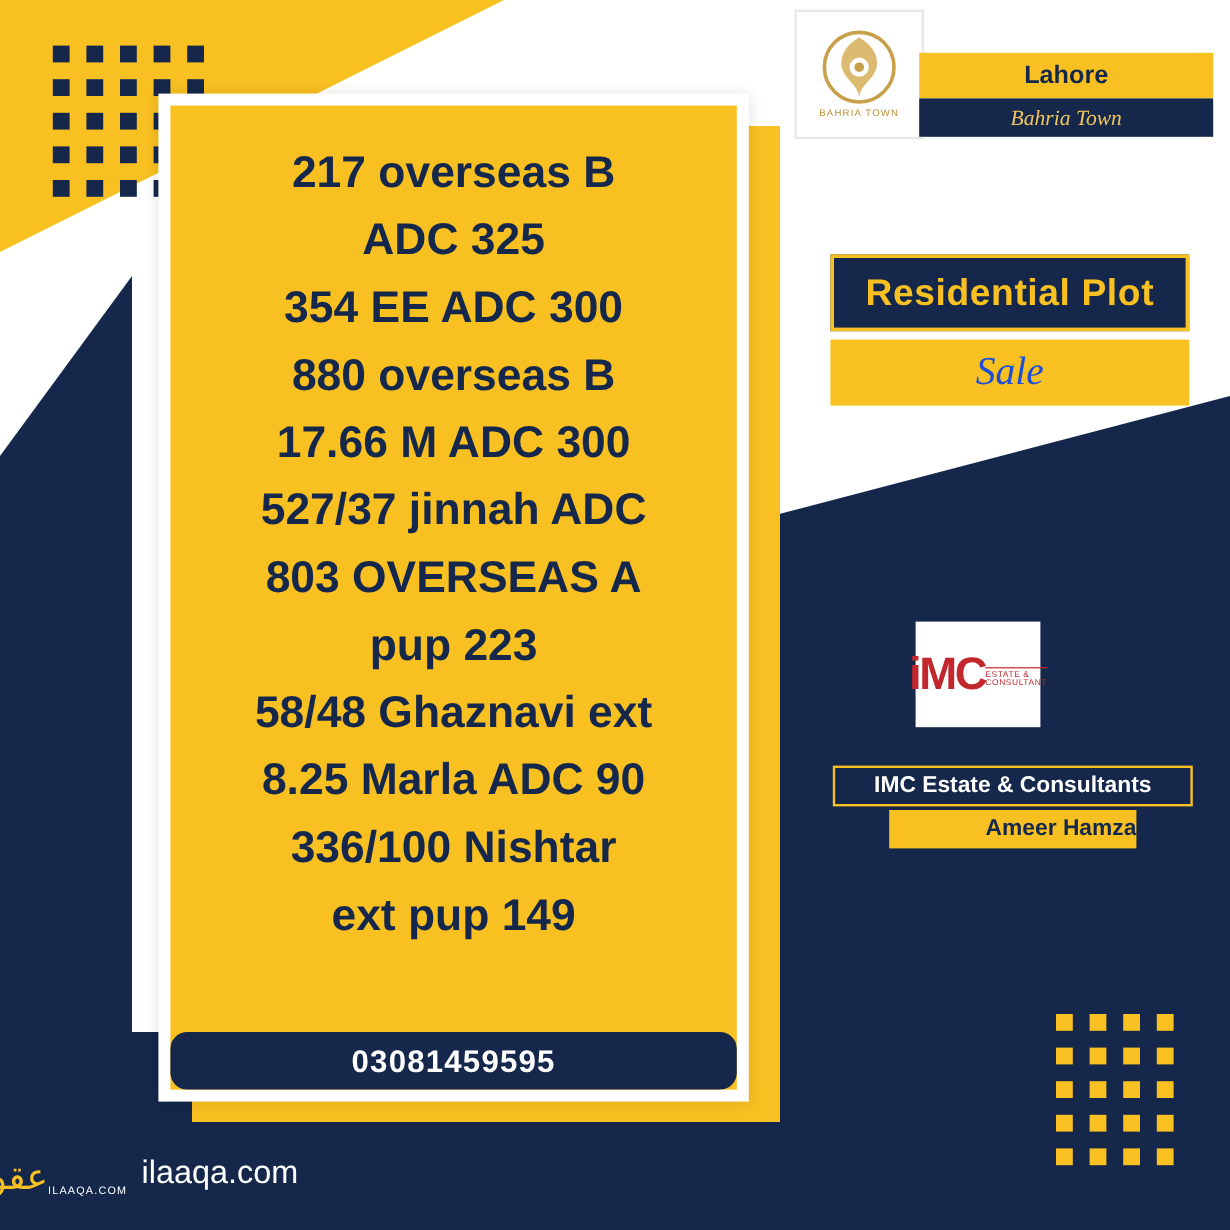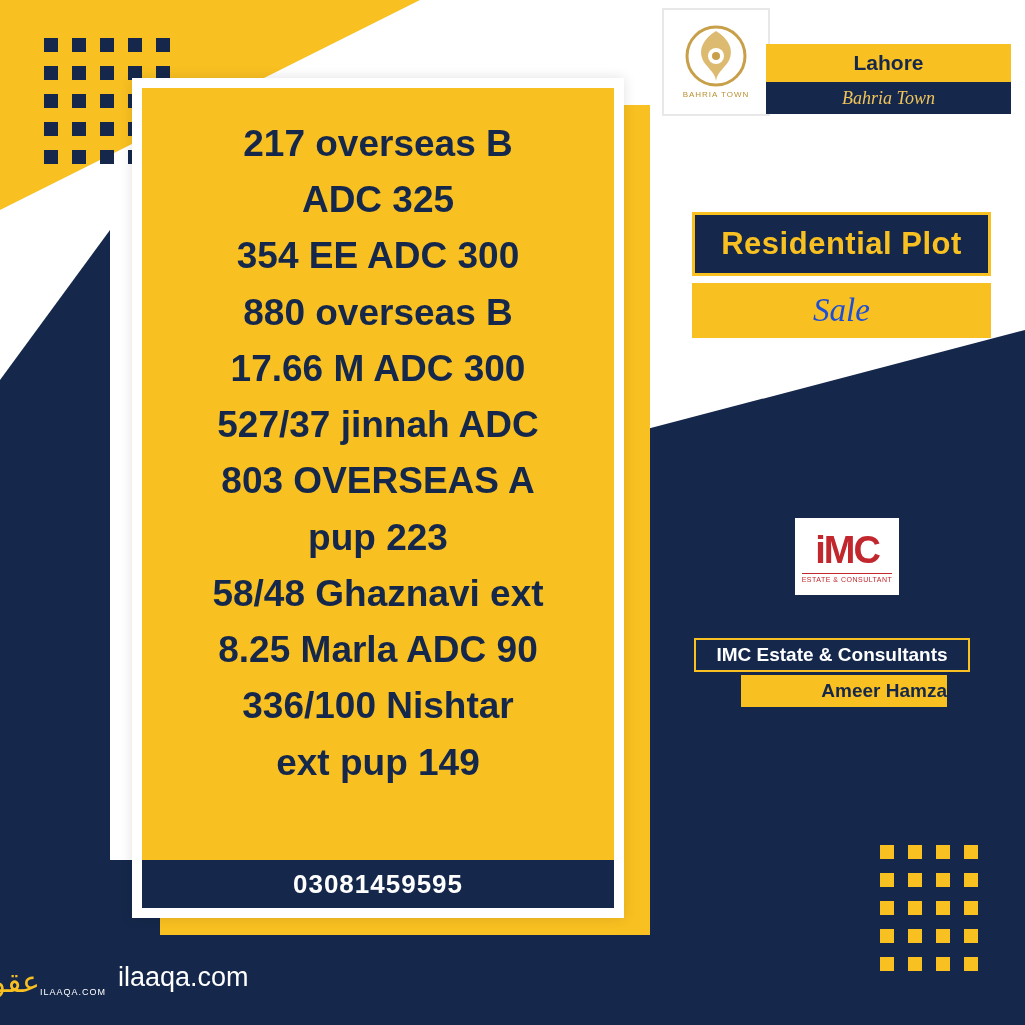--- a/index.html
+++ b/index.html
@@ -121,20 +121,21 @@
     width: 100%;
     height: 48px;
     background: #15284b;
     color: #ffffff;
     display: flex;
     align-items: center;
     justify-content: center;
     font-size: 26px;
     font-weight: bold;
     letter-spacing: 1px;
+    border-radius: 14px;
   }
 
   
   .brand-logo-box {
     position: absolute;
     left: 662px; top: 8px;
     width: 104px; height: 104px;
     background: #ffffff;
     border: 2px solid #e8e8e8;
     display: flex;
@@ -200,25 +201,25 @@
   .sale-text {
     color: #1d4ed8;
     font-family: "Liberation Serif", serif;
     font-style: italic;
     font-size: 33px;
   }
 
   
   .agency-logo-box {
     position: absolute;
-    left: 795px; top: 518px;
-    width: 104px; height: 77px;
+    left: 763px; top: 518px;
+    width: 104px; height: 88px;
     background: #ffffff;
     display: flex;
-    flex-direction: column;
+    flex-direction: row;
     align-items: center;
     justify-content: center;
   }
   .agency-logo-mark {
     font-family: "Liberation Sans", sans-serif;
     font-weight: bold;
     font-size: 38px;
     color: #c1272d;
     letter-spacing: -2px;
     line-height: 1;
@@ -227,21 +228,21 @@
     font-size: 7px;
     color: #c1272d;
     letter-spacing: 0.5px;
     margin-top: 4px;
     border-top: 1px solid #c1272d;
     padding-top: 2px;
   }
   .agency-name-bar {
     position: absolute;
     left: 694px; top: 638px;
-    width: 276px; height: 34px;
+    width: 300px; height: 34px;
     background: #15284b;
     border: 2px solid #f9c021;
     box-sizing: border-box;
     color: #ffffff;
     display: flex; align-items: center; justify-content: center;
     font-size: 19px;
     font-weight: bold;
   }
   .agent-name-bar {
     position: absolute;

